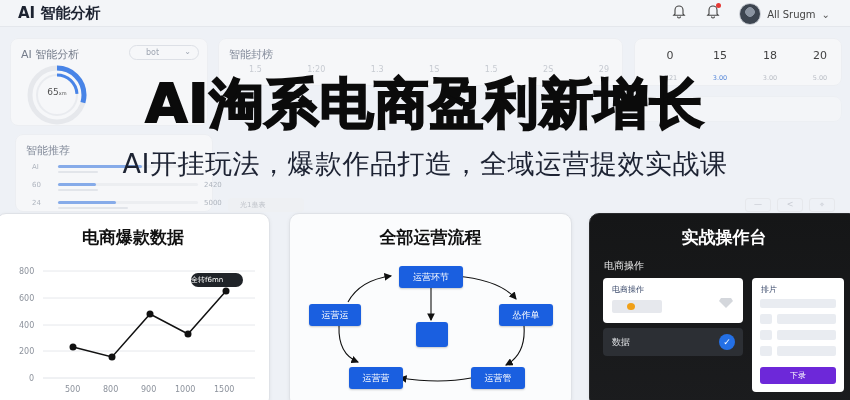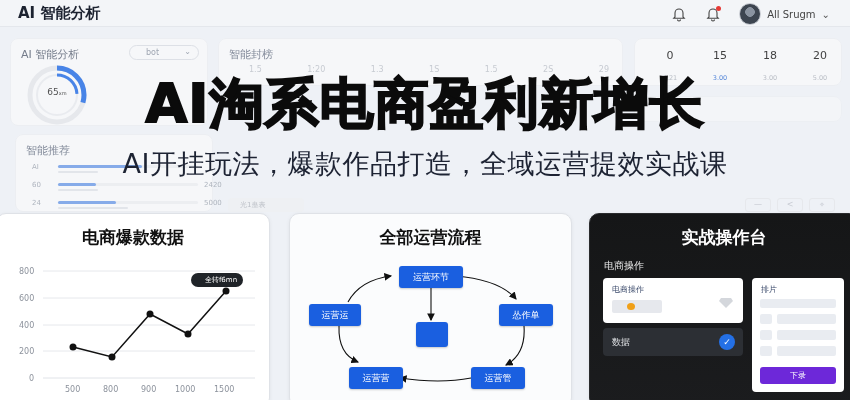--- a/index.html
+++ b/index.html
@@ -13,21 +13,21 @@
   
   .topbar {
     position: absolute; left: 0; top: 0; width: 850px; height: 27px;
     background: #f3f5f8;
     border-bottom: 1px solid #e4e7ec;
   }
   .app-title {
     position: absolute; left: 18px; top: 4px;
     font-size: 15px; font-weight: bold; color: #1c2230;
   }
-  .topbar-right { position: absolute; right: 20px; top: 3px; display: flex; align-items: center; gap: 18px; }
+  .topbar-right { position: absolute; right: 20px; top: 3px; display: flex; align-items: flex-start; gap: 18px; }
   .bell { width: 16px; height: 16px; position: relative; }
   .bell svg { width: 16px; height: 16px; }
   .bell .dot { position: absolute; right: 0; top: 0; width: 5px; height: 5px; background: #e53935; border-radius: 50%; }
   .user { display: flex; align-items: center; gap: 6px; }
   .avatar { width: 22px; height: 22px; border-radius: 50%; background: radial-gradient(circle at 50% 40%, #8a93a0 0 30%, #3d4550 31% 100%); border: 1px solid #c8ccd3; }
   .user-name { font-size: 10px; color: #444; }
   .chev { font-size: 10px; color: #555; }
 
   .panel {
     position: absolute; background: #f7f8fa; border-radius: 8px;
@@ -283,21 +283,21 @@
     <polyline points="76,133 115,143 153,100 191,120 229,77" fill="none" stroke="#111" stroke-width="1.5"></polyline>
     <g fill="#111">
       <circle cx="76" cy="133" r="3.5"></circle>
       <circle cx="115" cy="143" r="3.5"></circle>
       <circle cx="153" cy="100" r="3.5"></circle>
       <circle cx="191" cy="120" r="3.5"></circle>
       <circle cx="229" cy="77" r="3.5"></circle>
     </g>
     <rect x="194" y="59" width="52" height="14" rx="7" fill="#1f2328"></rect>
   </svg>
-  <div style="position:absolute;left:194px;top:61px;width:60px;text-align:center;font-size:7px;color:#fff;">全转f6mn</div>
+  <div style="position:absolute;left:194px;top:61px;width:60px;font-size:7px;color:#fff;">全转f6mn</div>
 </div>
 
 <div class="card c-flow">
   <div class="card-title">全部运营流程</div>
   <svg width="283" height="190" viewBox="0 0 283 190">
     <defs>
       <marker id="ah" markerWidth="7" markerHeight="7" refX="6" refY="3.5" orient="auto">
         <path d="M0,0 L7,3.5 L0,7 z" fill="#111"></path>
       </marker>
     </defs>

